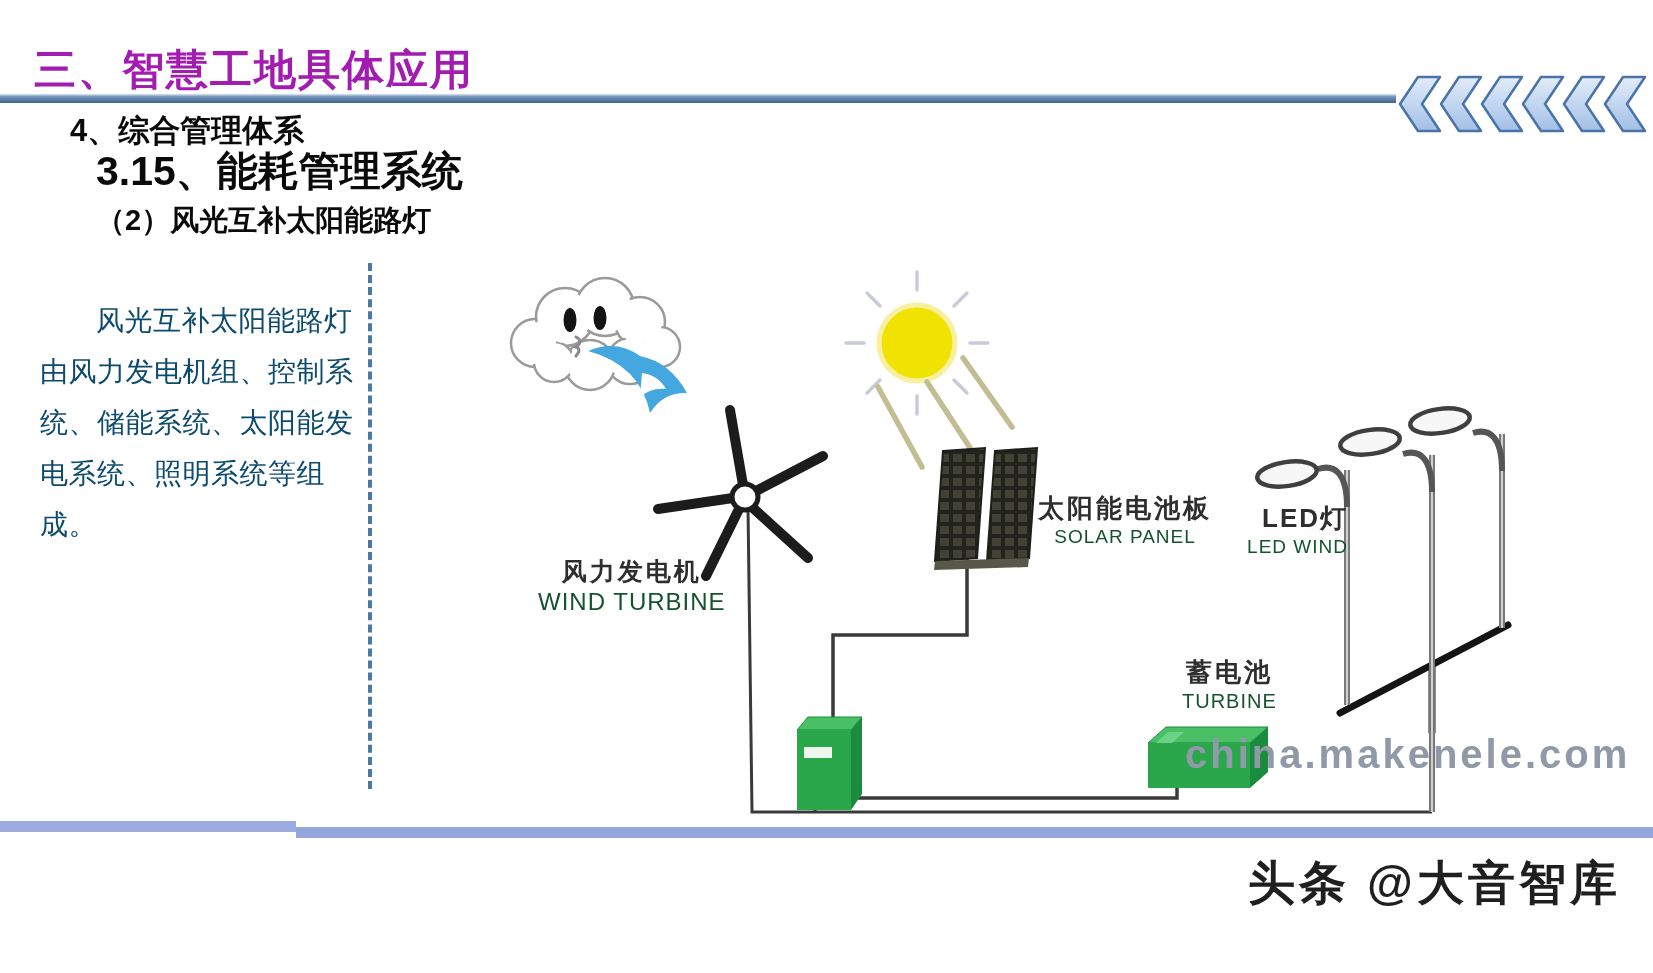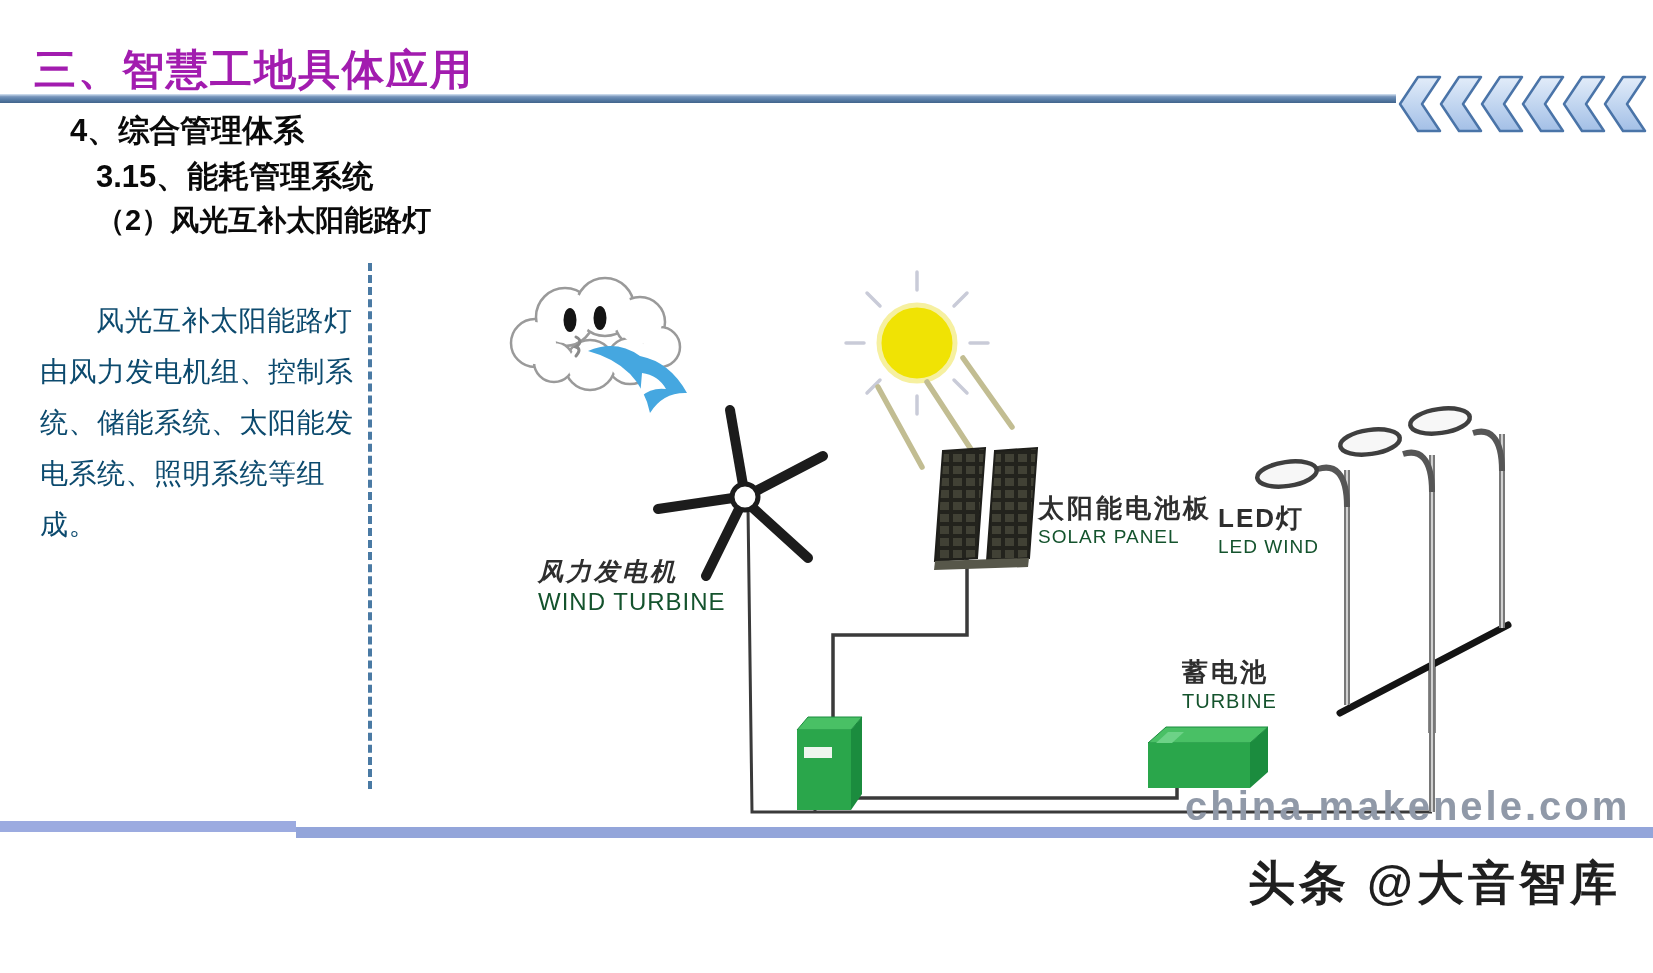--- a/index.html
+++ b/index.html
@@ -16,65 +16,65 @@
     left:34px;top:42px;font-size:42px;font-weight:900;color:#a21caf;
     letter-spacing:2px;white-space:nowrap;
   }
   .title-rule{
     left:0;top:94px;width:1396px;height:9px;
     background:linear-gradient(to bottom,#d9e6f4 0%,#7795bb 30%,#5d82ab 55%,#41648c 100%);
   }
   .chevrons{left:1392px;top:74px;width:256px;height:60px;}
 
   .subtitle1{left:70px;top:110px;font-size:31px;font-weight:900;color:#0a0a0a;}
-  .subtitle2{left:96px;top:156px;font-size:31px;font-weight:900;color:#0a0a0a;}
+  .subtitle2{left:96px;top:144px;font-size:41px;font-weight:900;color:#0a0a0a;}
   .subtitle3{left:96px;top:201px;font-size:29px;font-weight:900;color:#0a0a0a;}
 
   
   .body-text{
     left:40px;top:296px;width:322px;
     font-size:28px;line-height:1.82;letter-spacing:0.5px;
     text-indent:2em;color:#0c4a6e;
   }
 
   .dashed-sep{
     left:368px;top:263px;height:526px;width:0;
     border-left:4px dashed #4a7aa4;
   }
 
   
   .diagram{left:430px;top:255px;width:1180px;height:580px;}
   .diagram .abs{position:absolute;}
 
-  .lbl{text-align:left;white-space:nowrap;}
+  .lbl{text-align:center;white-space:nowrap;}
   .lbl .zh{font-weight:900;color:#2e2e2e;letter-spacing:3px;}
   .lbl .en{font-weight:400;color:#14532d;letter-spacing:1px;}
 
   .lbl-turbine{left:108px;top:300px;}
-  .lbl-turbine .zh{font-size:25px;font-style:italic;}
+  .lbl-turbine .zh{font-size:25px;}
   .lbl-turbine .en{font-size:24px;}
 
   .lbl-solar{left:608px;top:236px;}
   .lbl-solar .zh{font-size:26px;}
   .lbl-solar .en{font-size:19px;}
 
-  .lbl-led{left:788px;top:246px;text-align:left;width:130px;}
+  .lbl-led{left:788px;top:246px;text-align:right;width:130px;}
   .lbl-led .zh{font-size:26px;letter-spacing:2px;}
   .lbl-led .en{font-size:19px;}
 
   .lbl-controller{left:426px;top:382px;}
   .lbl-controller .zh{font-size:28px;}
   .lbl-controller .en{font-size:23px;line-height:1.3;}
 
   .lbl-battery{left:752px;top:400px;}
   .lbl-battery .zh{font-size:26px;}
   .lbl-battery .en{font-size:20px;}
 
   .watermark{
-    left:1185px;top:784px;z-index:1;
+    left:1185px;top:732px;z-index:1;
     font-size:40px;font-weight:700;color:#9099a8;letter-spacing:3px;
   }
 
   
   .bar-left{left:0;top:821px;width:296px;height:11px;background:#9cabe0;z-index:2;}
   .bar-main{left:296px;top:827px;width:1357px;height:11px;background:#93a5da;z-index:2;}
 
   .branding{
     left:1248px;top:852px;font-size:47px;font-weight:900;color:#1f1f1f;
     letter-spacing:4px;text-shadow:0 3px 0 rgba(255,255,255,0.45);

